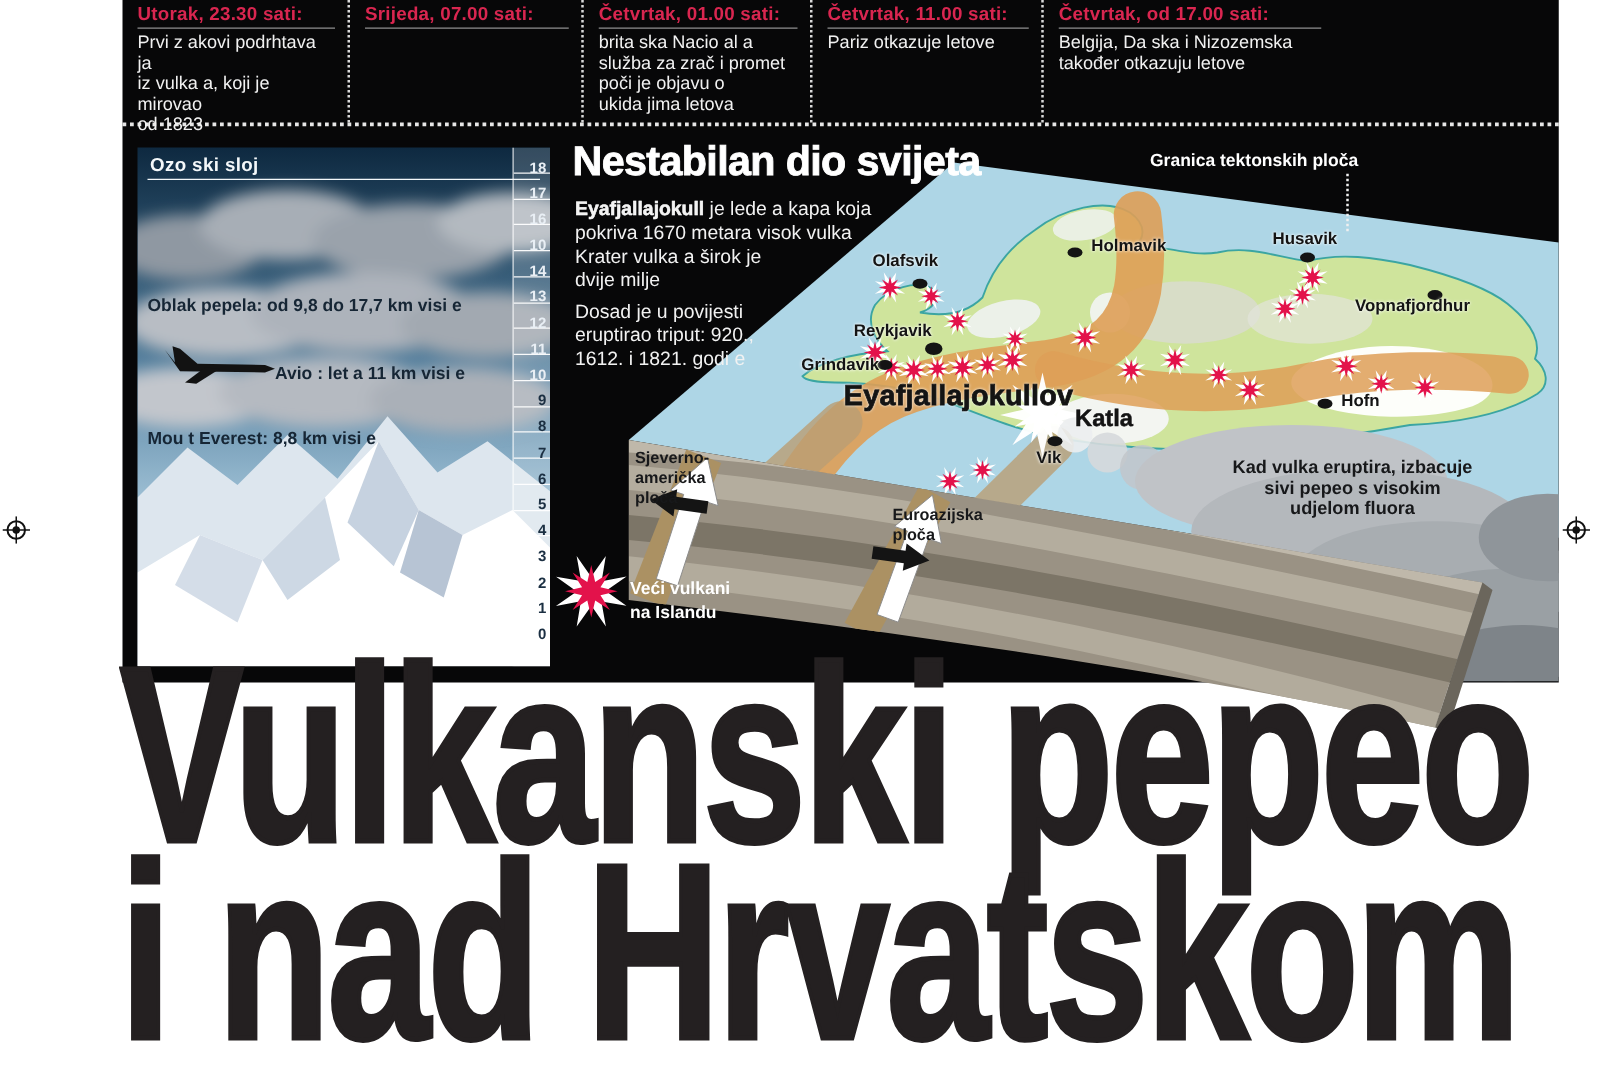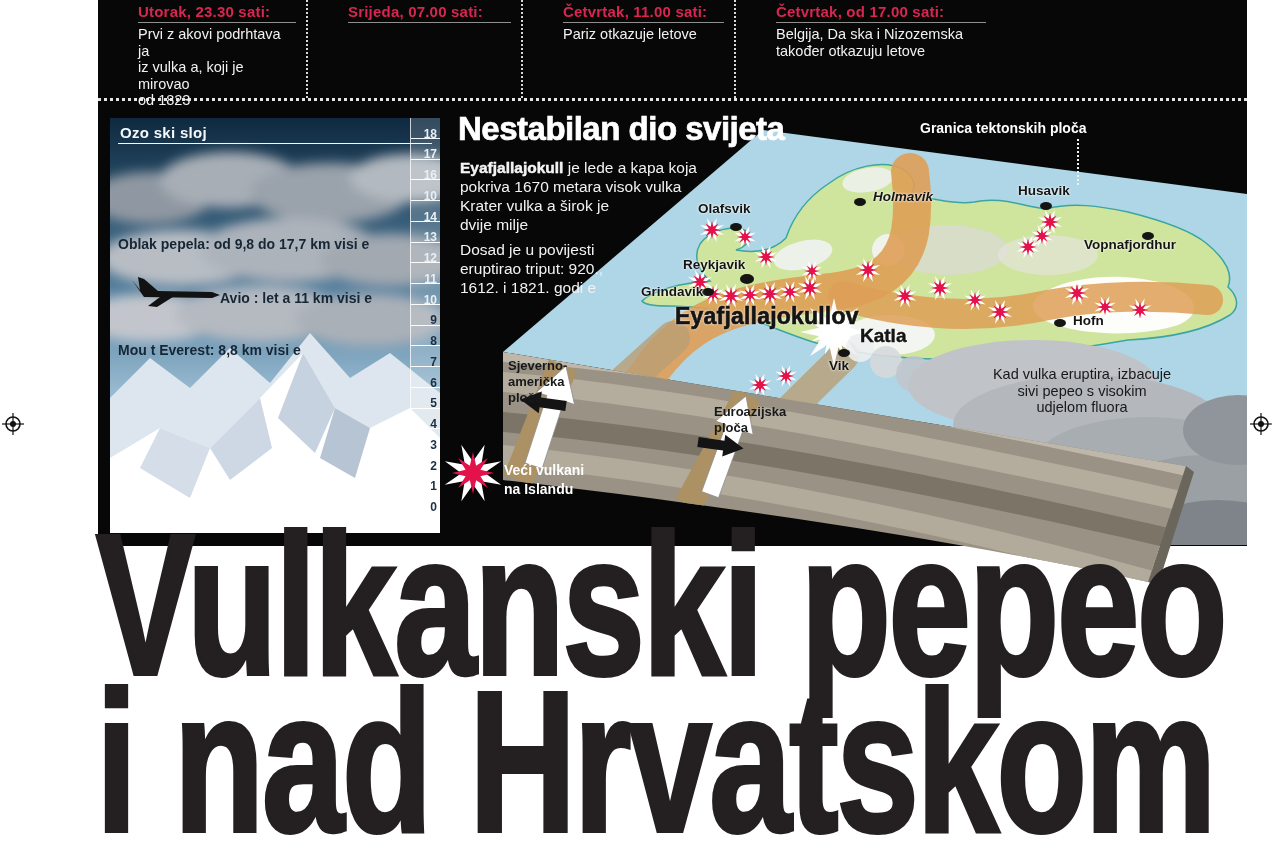--- a/index.html
+++ b/index.html
@@ -10,21 +10,21 @@
   
   .panel{
     position:absolute;left:98px;top:0;width:1149px;height:546px;
     background:#070708;overflow:visible;
   }
   
   .timeline{
     position:absolute;left:0;top:0;width:1149px;height:101px;
     display:flex;border-bottom:3px dotted #e6e6e6;box-sizing:border-box;
   }
-  .tcol{box-sizing:border-box;padding:3px 10px 0 12px;border-right:2px dotted #d9d9d9;margin-left:28px;}
+  .tcol{box-sizing:border-box;padding:3px 10px 0 12px;border-right:2px dotted #d9d9d9;}
   .tcol:last-child{border-right:none;}
   .tcol .time{
     color:#d92650;font-weight:bold;font-size:15px;letter-spacing:.2px;
     border-bottom:1px solid #8f8f8f;padding-bottom:2px;margin-bottom:3px;
   }
   .tcol .body{
     color:#f1f1f1;font-size:14.5px;line-height:16.5px;white-space:pre-wrap;
   }
   
   .alt{
@@ -58,21 +58,21 @@
   
   .mlabel{position:absolute;font-size:13.5px;font-weight:bold;color:#141414;
           text-shadow:0 0 3px rgba(255,255,255,.85),0 0 2px rgba(255,255,255,.7);}
   .mlabel.big{font-size:23px;-webkit-text-stroke:.6px #111;letter-spacing:.2px;}
   .mlabel.med{font-size:19px;-webkit-text-stroke:.4px #111;}
   .wlabel{position:absolute;color:#ffffff;font-weight:bold;font-size:14px;white-space:pre-line;}
   .plate{position:absolute;color:#17181a;font-weight:bold;font-size:13px;line-height:16px;white-space:pre-line;}
   .leader{position:absolute;border-left:2px dotted #f0f0f0;}
   .caption{
     position:absolute;left:878px;top:366px;width:212px;text-align:center;
-    color:#17181a;font-size:14.5px;font-weight:normal;line-height:16.5px;white-space:pre-line;
+    color:#17181a;font-size:14.5px;font-weight:bold;line-height:16.5px;white-space:pre-line;
   }
   .mapsvg{position:absolute;left:0;top:0;pointer-events:none;}
   
   .headline{
     position:absolute;left:96px;color:#242021;font-weight:bold;font-size:200px;
     line-height:200px;letter-spacing:-3px;white-space:nowrap;
     transform:scaleX(.74);transform-origin:left top;
     -webkit-text-stroke:4px #242021;
   }
   .regmark{position:absolute;}
@@ -84,20 +84,27 @@
 
   <div class="timeline">
     <div class="tcol" style="width:182px">
       <div class="time">Utorak, 23.30 sati:</div>
       <div class="body">Prvi z akovi podrhtava  ja
 iz vulka a, koji je mirovao
 od 1823</div>
     </div>
     <div class="tcol" style="width:187px">
       <div class="time">Srijeda, 07.00 sati:</div>
+    </div>
+    <div class="tcol" style="width:183px">
+      <div class="time">Četvrtak, 01.00 sati:</div>
+      <div class="body">brita ska Nacio al a
+služba za zrač i promet
+poči je objavu o
+ukida jima letova</div>
     </div>
     <div class="tcol" style="width:185px">
       <div class="time">Četvrtak, 11.00 sati:</div>
       <div class="body">Pariz otkazuje letove</div>
     </div>
     <div class="tcol" style="width:232px">
       <div class="time">Četvrtak, od 17.00 sati:</div>
       <div class="body">Belgija, Da ska i Nizozemska
 također otkazuju letove</div>
     </div>
@@ -327,21 +334,21 @@
 Krater vulka a širok je
 dvije milje</span></div>
   <div class="info-p" style="left:362px;top:240px;">Dosad je u povijesti
 eruptirao triput: 920.,
 1612. i 1821. godi e</div>
 
   <div class="wlabel" style="left:822px;top:120px;">Granica tektonskih ploča</div>
   <div class="leader" style="left:979px;top:139px;height:46px;"></div>
 
   <div class="mlabel" style="left:600px;top:201px;">Olafsvik</div>
-  <div class="mlabel" style="left:775px;top:189px;font-style:italic;">Holmavik</div>
+  <div class="mlabel" style="left:775px;top:189px;">Holmavik</div>
   <div class="mlabel" style="left:920px;top:183px;">Husavik</div>
   <div class="mlabel" style="left:986px;top:237px;">Vopnafjordhur</div>
   <div class="mlabel" style="left:585px;top:257px;">Reykjavik</div>
   <div class="mlabel" style="left:543px;top:284px;">Grindavik</div>
   <div class="mlabel" style="left:731px;top:358px;">Vik</div>
   <div class="mlabel" style="left:975px;top:313px;">Hofn</div>
 
   <div class="mlabel big" style="left:577px;top:303px;">Eyafjallajokullov</div>
   <div class="mlabel med" style="left:762px;top:325px;">Katla</div>
 

